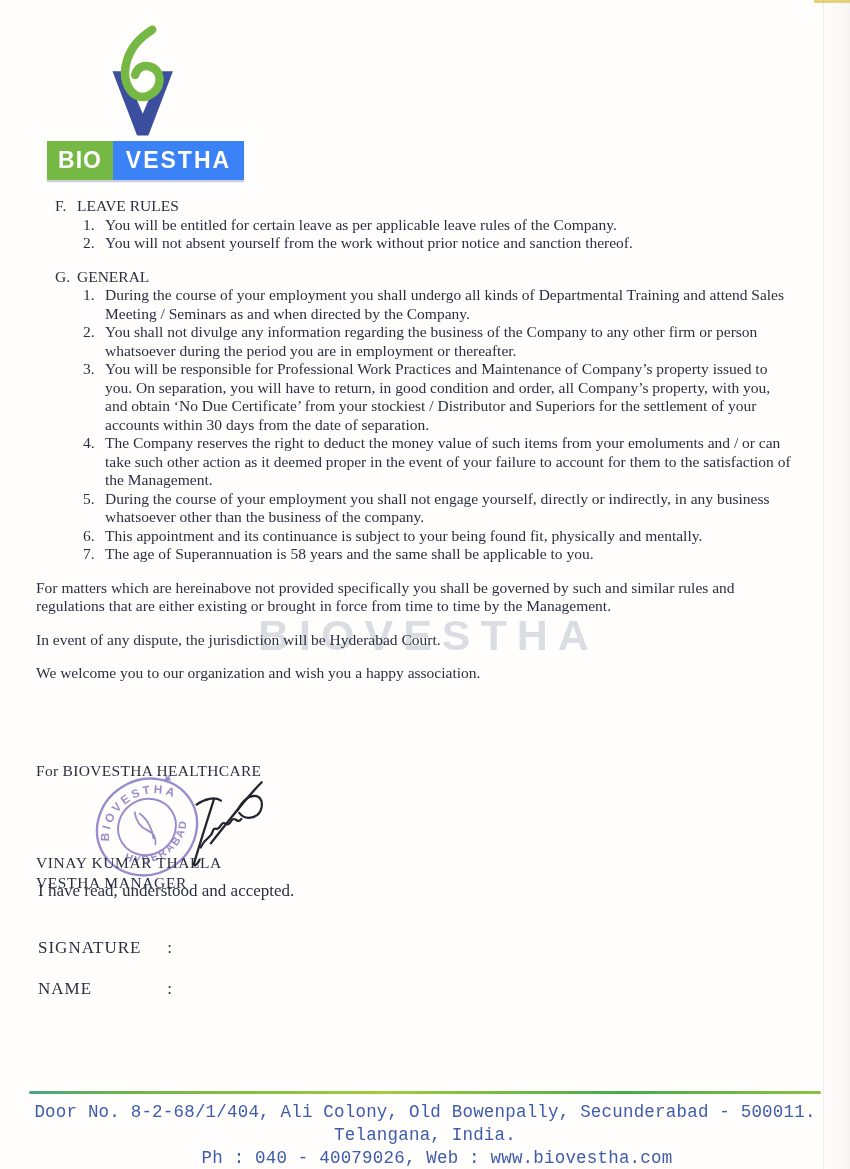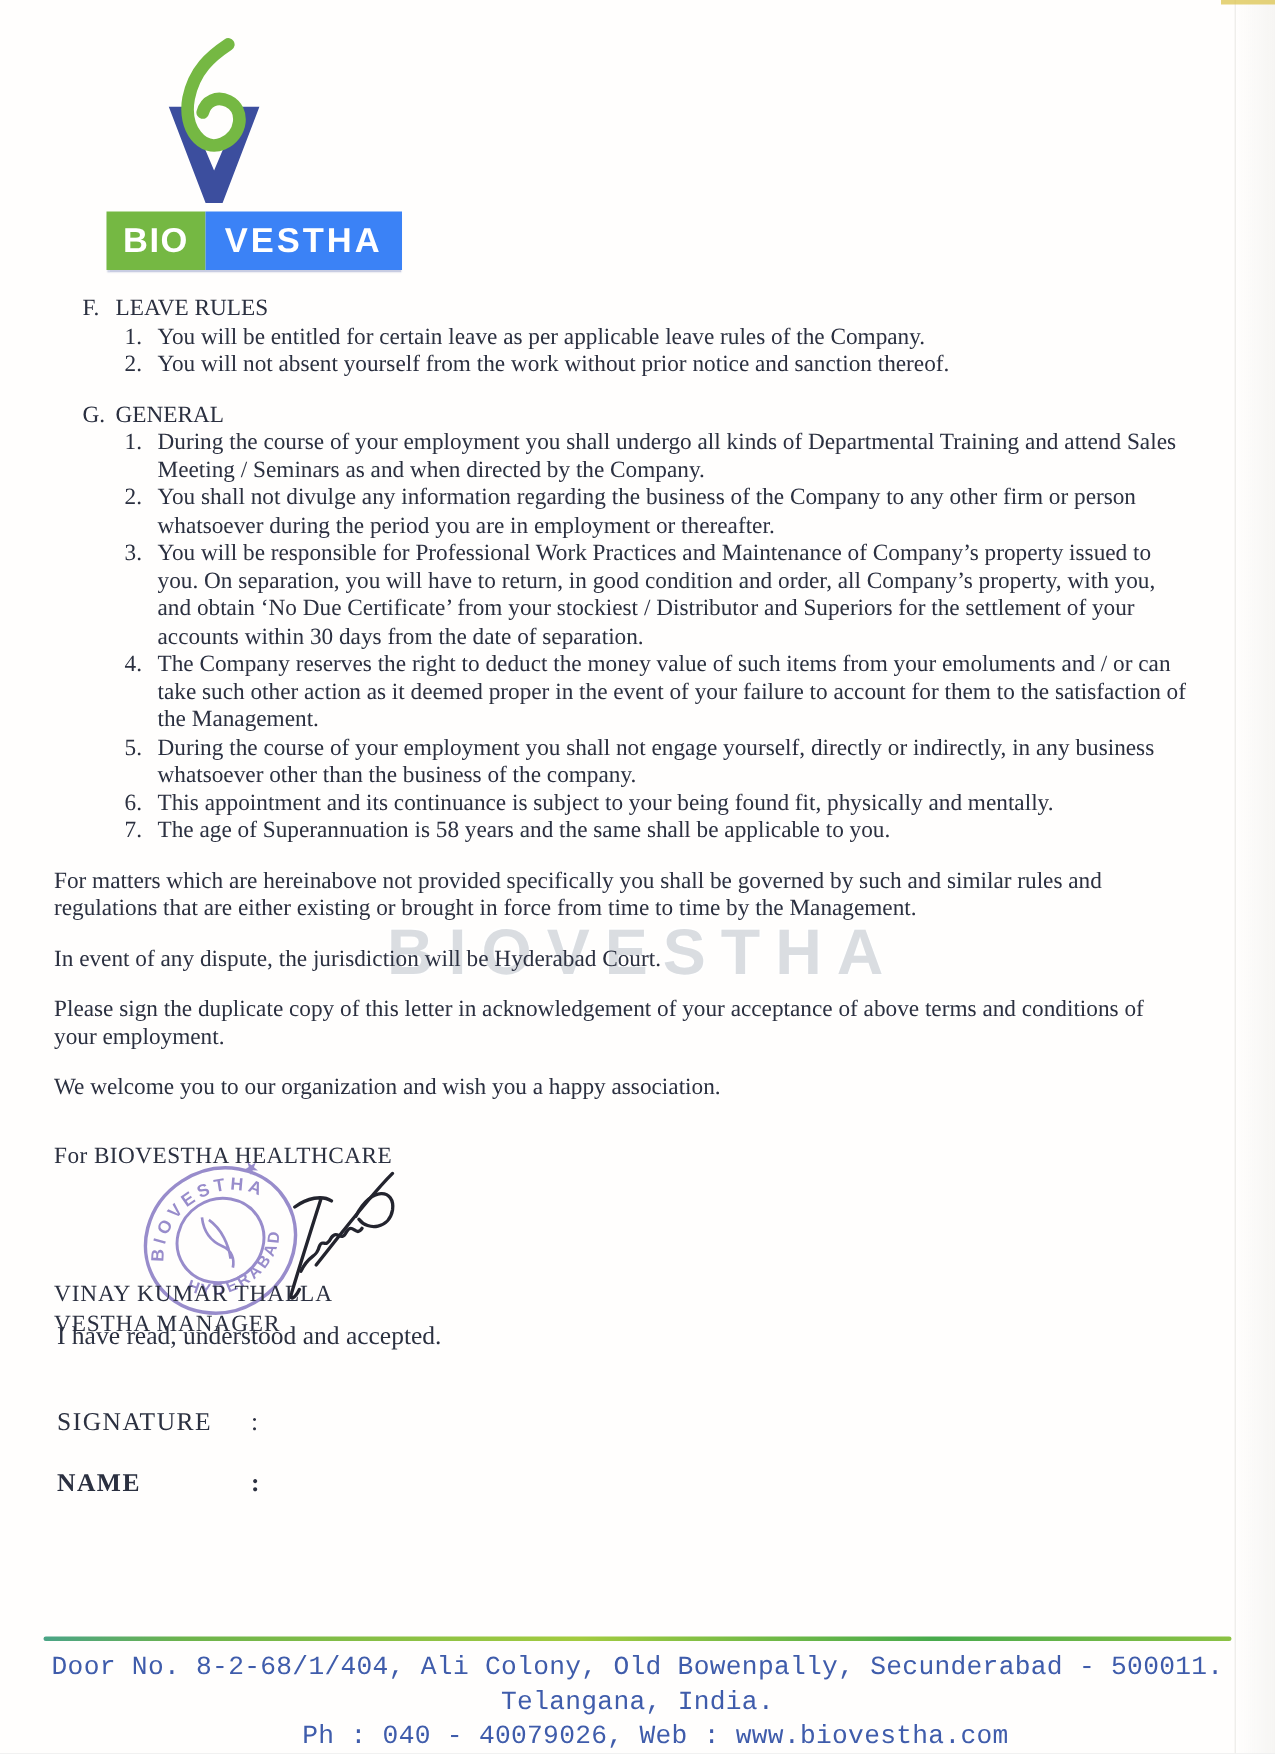--- a/index.html
+++ b/index.html
@@ -11,21 +11,21 @@
   
   .scan-right{position:absolute;right:0;top:0;bottom:0;width:26px;
     background:linear-gradient(90deg,rgba(130,128,115,0),rgba(130,128,115,0.07));
     border-left:1px solid rgba(120,118,105,0.05);}
   .scan-topline{position:absolute;top:0;right:0;width:36px;height:3px;background:#dcc44f;opacity:.75;}
 
   
   .logo-icon{position:absolute;left:92px;top:24px;width:126px;height:118px;}
   .banner{position:absolute;left:47px;top:141px;width:197px;height:39px;display:flex;
     font-family:"Liberation Sans","DejaVu Sans",sans-serif;font-weight:bold;font-size:23px;color:#fff;
-    box-shadow:0 2px 1px rgba(60,78,158,0.28);margin-left:24px;}
+    box-shadow:0 2px 1px rgba(60,78,158,0.28);}
   .banner .bio{width:66px;background:#75b843;display:flex;align-items:center;justify-content:center;letter-spacing:1px;}
   .banner .vestha{flex:1;background:#3b82f6;display:flex;align-items:center;justify-content:center;letter-spacing:2px;}
 
   
   .body{position:absolute;left:36px;top:197px;width:757px;font-size:15.5px;line-height:18.5px;z-index:2;}
   .sec{margin:0 0 15px 0;}
   .sec-head{display:flex;}
   .sec-label{flex:0 0 22px;margin-left:19px;}
   .item{display:flex;}
   .inum{flex:0 0 22px;margin-left:47px;}
@@ -43,21 +43,21 @@
   .for-line{letter-spacing:.3px;}
   .stamp{position:absolute;left:46px;top:6px;width:130px;height:118px;transform:rotate(-33deg);opacity:.82;}
   .signature{position:absolute;left:130px;top:14px;width:114px;height:94px;z-index:3;}
   .signatory-name{position:absolute;left:0;top:92px;letter-spacing:.6px;}
   .signatory-title{position:absolute;left:0;top:112px;letter-spacing:.6px;}
 
   
   .acceptance{position:absolute;left:38px;top:881px;font-size:17px;z-index:2;}
   .accept-row{margin-top:0;}
   .sig-row{margin-top:37px;letter-spacing:1px;}
-  .name-row{margin-top:21px;letter-spacing:1px;font-weight:bold;}
+  .name-row{margin-top:21px;letter-spacing:1px;}
   .lab{display:inline-block;width:124px;}
 
   
   .footer{position:absolute;left:0;right:0;top:1091px;text-align:center;z-index:2;
     font-family:Liberation Mono, monospace;color:#3f5cab;}
   .rule{width:792px;height:3px;margin:0 auto 7px auto;border-radius:2px;
     background:linear-gradient(90deg,#4aa486,#6db44b 12%,#a3cb3f 45%,#47aa4c 75%,#8cc243);}
   .addr{font-size:17.5px;line-height:23px;letter-spacing:.2px;}
   .phone{font-size:17.5px;line-height:23px;letter-spacing:.2px;margin-left:24px;}
 </style>
@@ -127,21 +127,20 @@
         <span class="itxt">This appointment and its continuance is subject to your being found fit, physically and mentally.</span>
       </div>
       <div class="item">
         <span class="inum">7.</span>
         <span class="itxt">The age of Superannuation is 58 years and the same shall be applicable to you.</span>
       </div>
     </div>
 
     <div class="para">For matters which are hereinabove not provided specifically you shall be governed by such and similar rules and regulations that are either existing or brought in force from time to time by the Management.</div>
     <div class="para">In event of any dispute, the jurisdiction will be Hyderabad Court.</div>
-    <div class="para">Please sign the duplicate copy of this letter in acknowledgement of your acceptance of above terms and conditions of your employment.</div>
     <div class="para">We welcome you to our organization and wish you a happy association.</div>
   </div>
 
   <div class="signoff">
     <div class="for-line">For BIOVESTHA HEALTHCARE</div>
 
     <svg class="stamp" viewBox="0 0 130 120">
       <defs>
         <path id="arcTop" d="M20,66 C28,16 102,16 110,66"></path>
         <path id="arcBot" d="M26,72 C38,102 92,102 104,72"></path>

